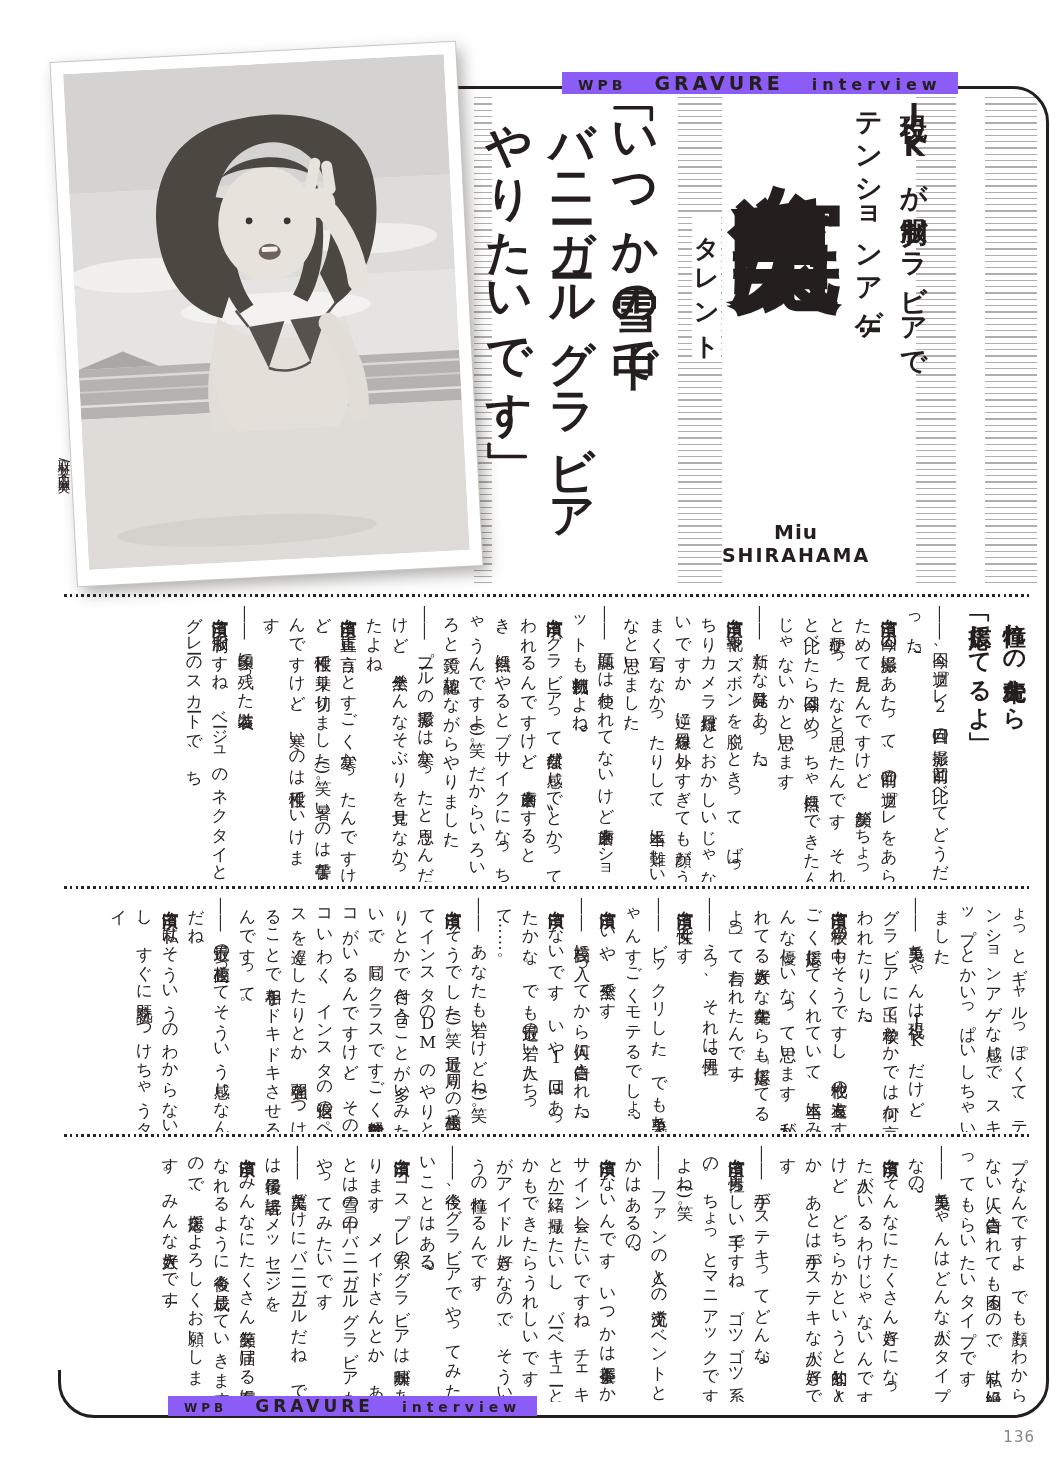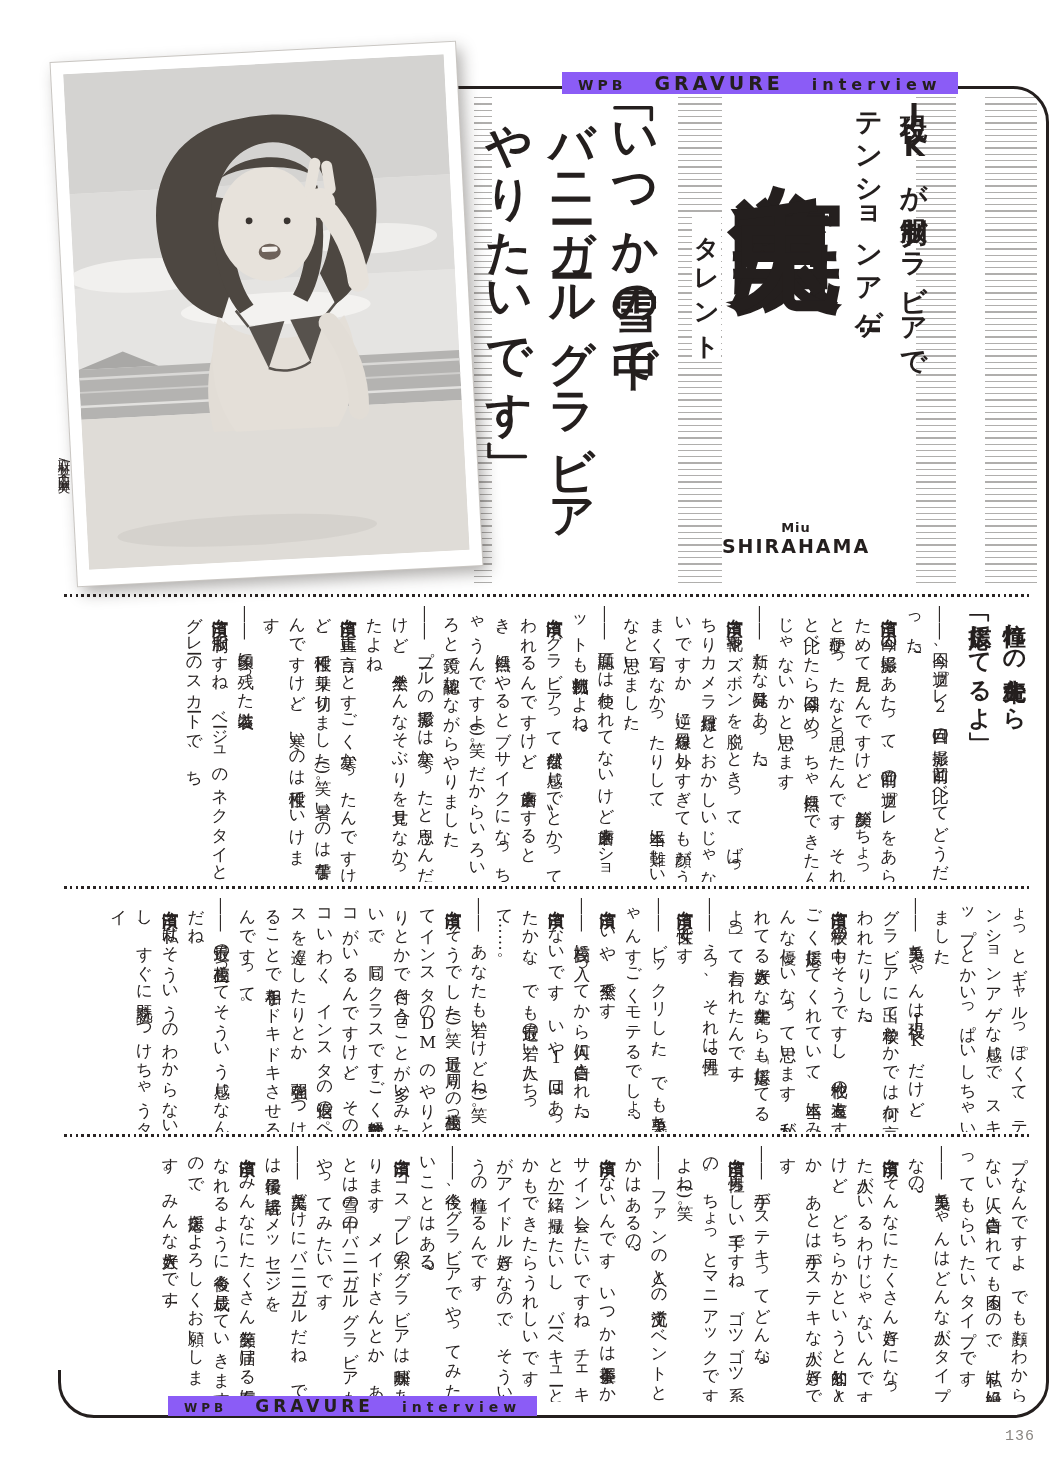--- a/index.html
+++ b/index.html
@@ -25,21 +25,21 @@
   
   .vtxt{writing-mode:vertical-rl;text-orientation:mixed;}
   .up{text-orientation:upright;}
   .kicker{position:absolute;left:846px;top:94px;height:500px;font-weight:900;
           font-size:27px;line-height:1.66;letter-spacing:2px;white-space:pre-line;color:#241f1e;}
   .bigname{position:absolute;left:726px;top:92px;height:505px;font-weight:900;
            font-size:116px;line-height:1.04;letter-spacing:3px;color:#241f1e;}
   .role{position:absolute;left:692px;top:212px;font-weight:900;font-size:25px;line-height:1;
         letter-spacing:5px;background:#fff;padding:6px 2px;color:#241f1e;}
   .romaji{position:absolute;left:716px;top:520px;width:160px;text-align:center;color:#241f1e;}
-  .romaji .first{font-weight:800;font-size:13px;letter-spacing:1px;}
+  .romaji .first{font-weight:800;font-size:20px;letter-spacing:1px;}
   .romaji .last{font-weight:700;font-size:19px;letter-spacing:2px;}
   .quote{position:absolute;left:478px;top:92px;height:508px;font-weight:900;
          font-size:46px;line-height:1.37;letter-spacing:1px;white-space:pre-line;color:#241f1e;}
   
   .photo{position:absolute;left:64px;top:52px;padding:12px;background:#fff;
          box-shadow:0 0 0 1px #c9c6c2, 5px 7px 16px rgba(40,35,30,.38);
          transform:rotate(-3deg);z-index:5;}
   .credit{position:absolute;left:55px;top:450px;font-size:12.5px;letter-spacing:2px;
           color:#2a2423;font-family:"DejaVu Serif",serif;}
   
@@ -47,21 +47,21 @@
         background:repeating-linear-gradient(90deg,#2a2423 0 2.6px,transparent 2.6px 5.8px);}
   .block{position:absolute;left:64px;width:968px;writing-mode:vertical-rl;text-orientation:mixed;
          overflow:hidden;font-family:"DejaVu Serif",serif;font-size:16.5px;line-height:1.56;
          letter-spacing:.5px;color:#272221;}
   .seg{margin:0;white-space:pre-line;}
   .seg.heading{font-family:"DejaVu Sans",sans-serif;font-weight:900;font-size:23px;
                line-height:1.5;margin-left:10px;letter-spacing:1px;color:#241f1e;}
   .spk{font-family:"DejaVu Sans",sans-serif;font-weight:900;letter-spacing:0;}
   
   .pagenum{position:absolute;left:975px;top:1428px;width:60px;text-align:right;
-           font-size:15px;color:#8a8682;letter-spacing:1px;font-family:Liberation Mono, monospace;}
+           font-size:15px;color:#8a8682;letter-spacing:1px;}
 </style>
 </head>
 <body>
 
 <div class="page">
 
   <div class="stripes" style="left:985px;top:97px;width:52px;height:488px;"></div>
   <div class="stripes" style="left:916px;top:97px;width:40px;height:488px;"></div>
   <div class="stripes" style="left:678px;top:97px;width:44px;height:488px;"></div>
   <div class="stripes" style="left:474px;top:97px;width:18px;height:488px;"></div>

